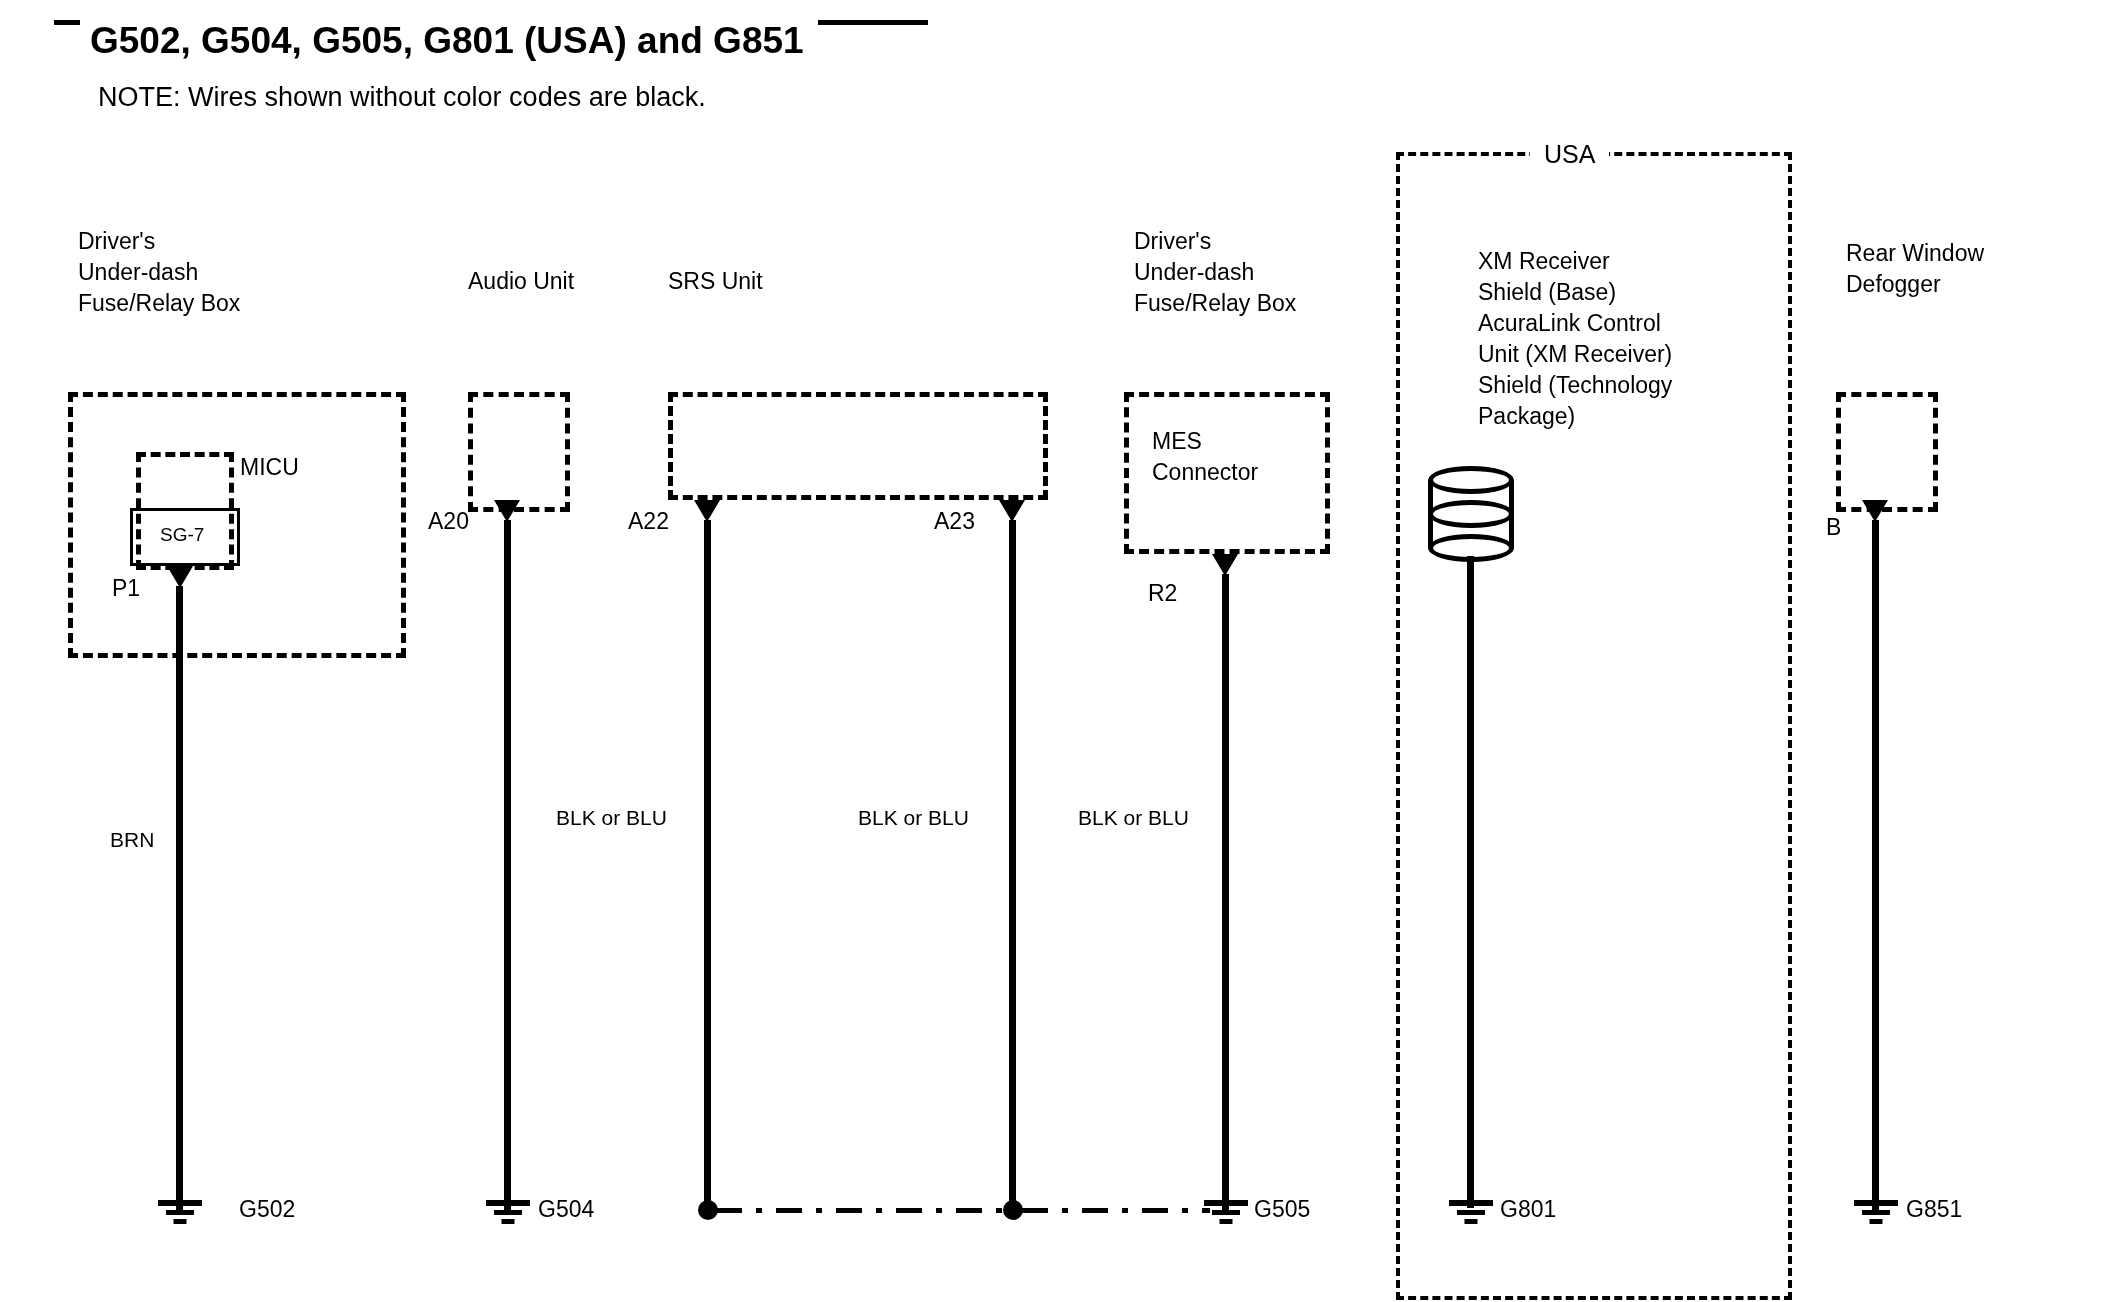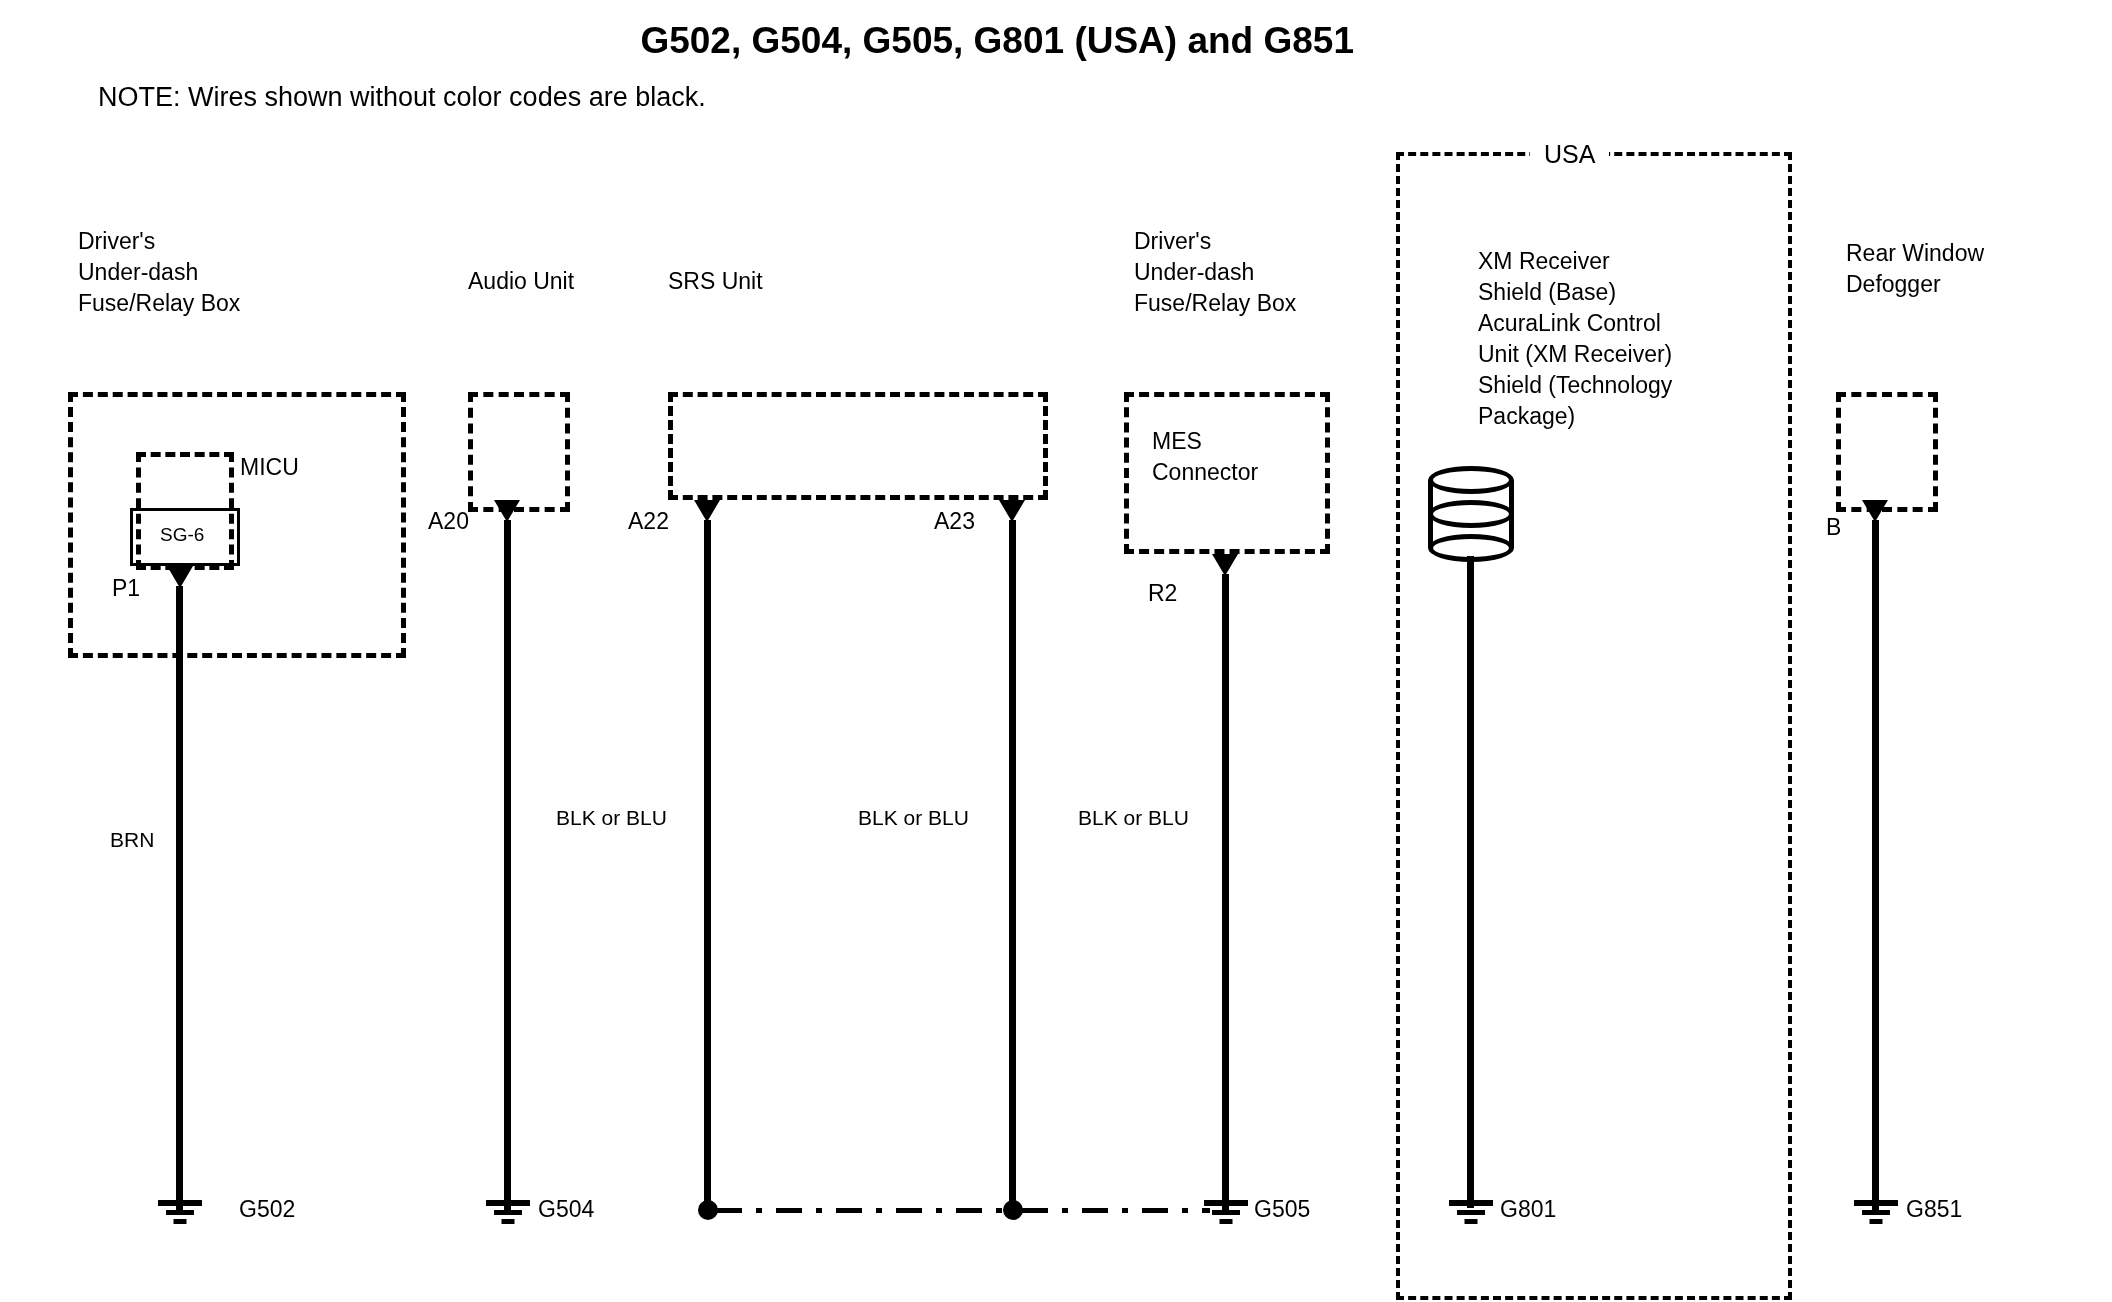--- a/index.html
+++ b/index.html
@@ -20,22 +20,21 @@
   }
 
   
   #title-row {
     position: absolute;
     left: 54px;
     top: 20px;
     width: 1300px;
     height: 48px;
     display: flex;
-    align-items: flex-end;
-    flex-direction: column;
+    align-items: flex-start;
   }
   .title-dash-left {
     width: 26px;
     height: 5px;
     background: #000;
     margin-right: 10px;
   }
   #title-text {
     font-size: 37px;
     font-weight: bold;
@@ -194,21 +193,21 @@
   <div id="usa-label">USA</div>
 
   <div class="lbl" style="left:78px; top:226px;">Driver's
 Under-dash
 Fuse/Relay Box</div>
 
   <div class="dash-box" style="left:68px; top:392px; width:338px; height:266px;"></div>
   <div class="dash-box" style="left:136px; top:452px; width:98px; height:118px;"></div>
   <div class="solid-box" style="left:130px; top:508px; width:110px; height:58px;"></div>
   <div class="lbl" style="left:240px; top:452px;">MICU</div>
-  <div class="lbl-sm" style="left:160px; top:521px; font-size:19px;">SG-6</div>
+  <div class="lbl-sm" style="left:160px; top:521px; font-size:19px;">SG-7</div>
 
   <div class="term" style="left:167px; top:566px;"></div>
   <div class="lbl" style="left:112px; top:573px;">P1</div>
   <div class="wire" style="left:176px; top:586px; height:626px;"></div>
   <div class="lbl-sm" style="left:110px; top:826px;">BRN</div>
   <div class="gnd" style="left:158px; top:1200px;">
       <i></i>
       <i></i>
       <i></i>
     </div>

